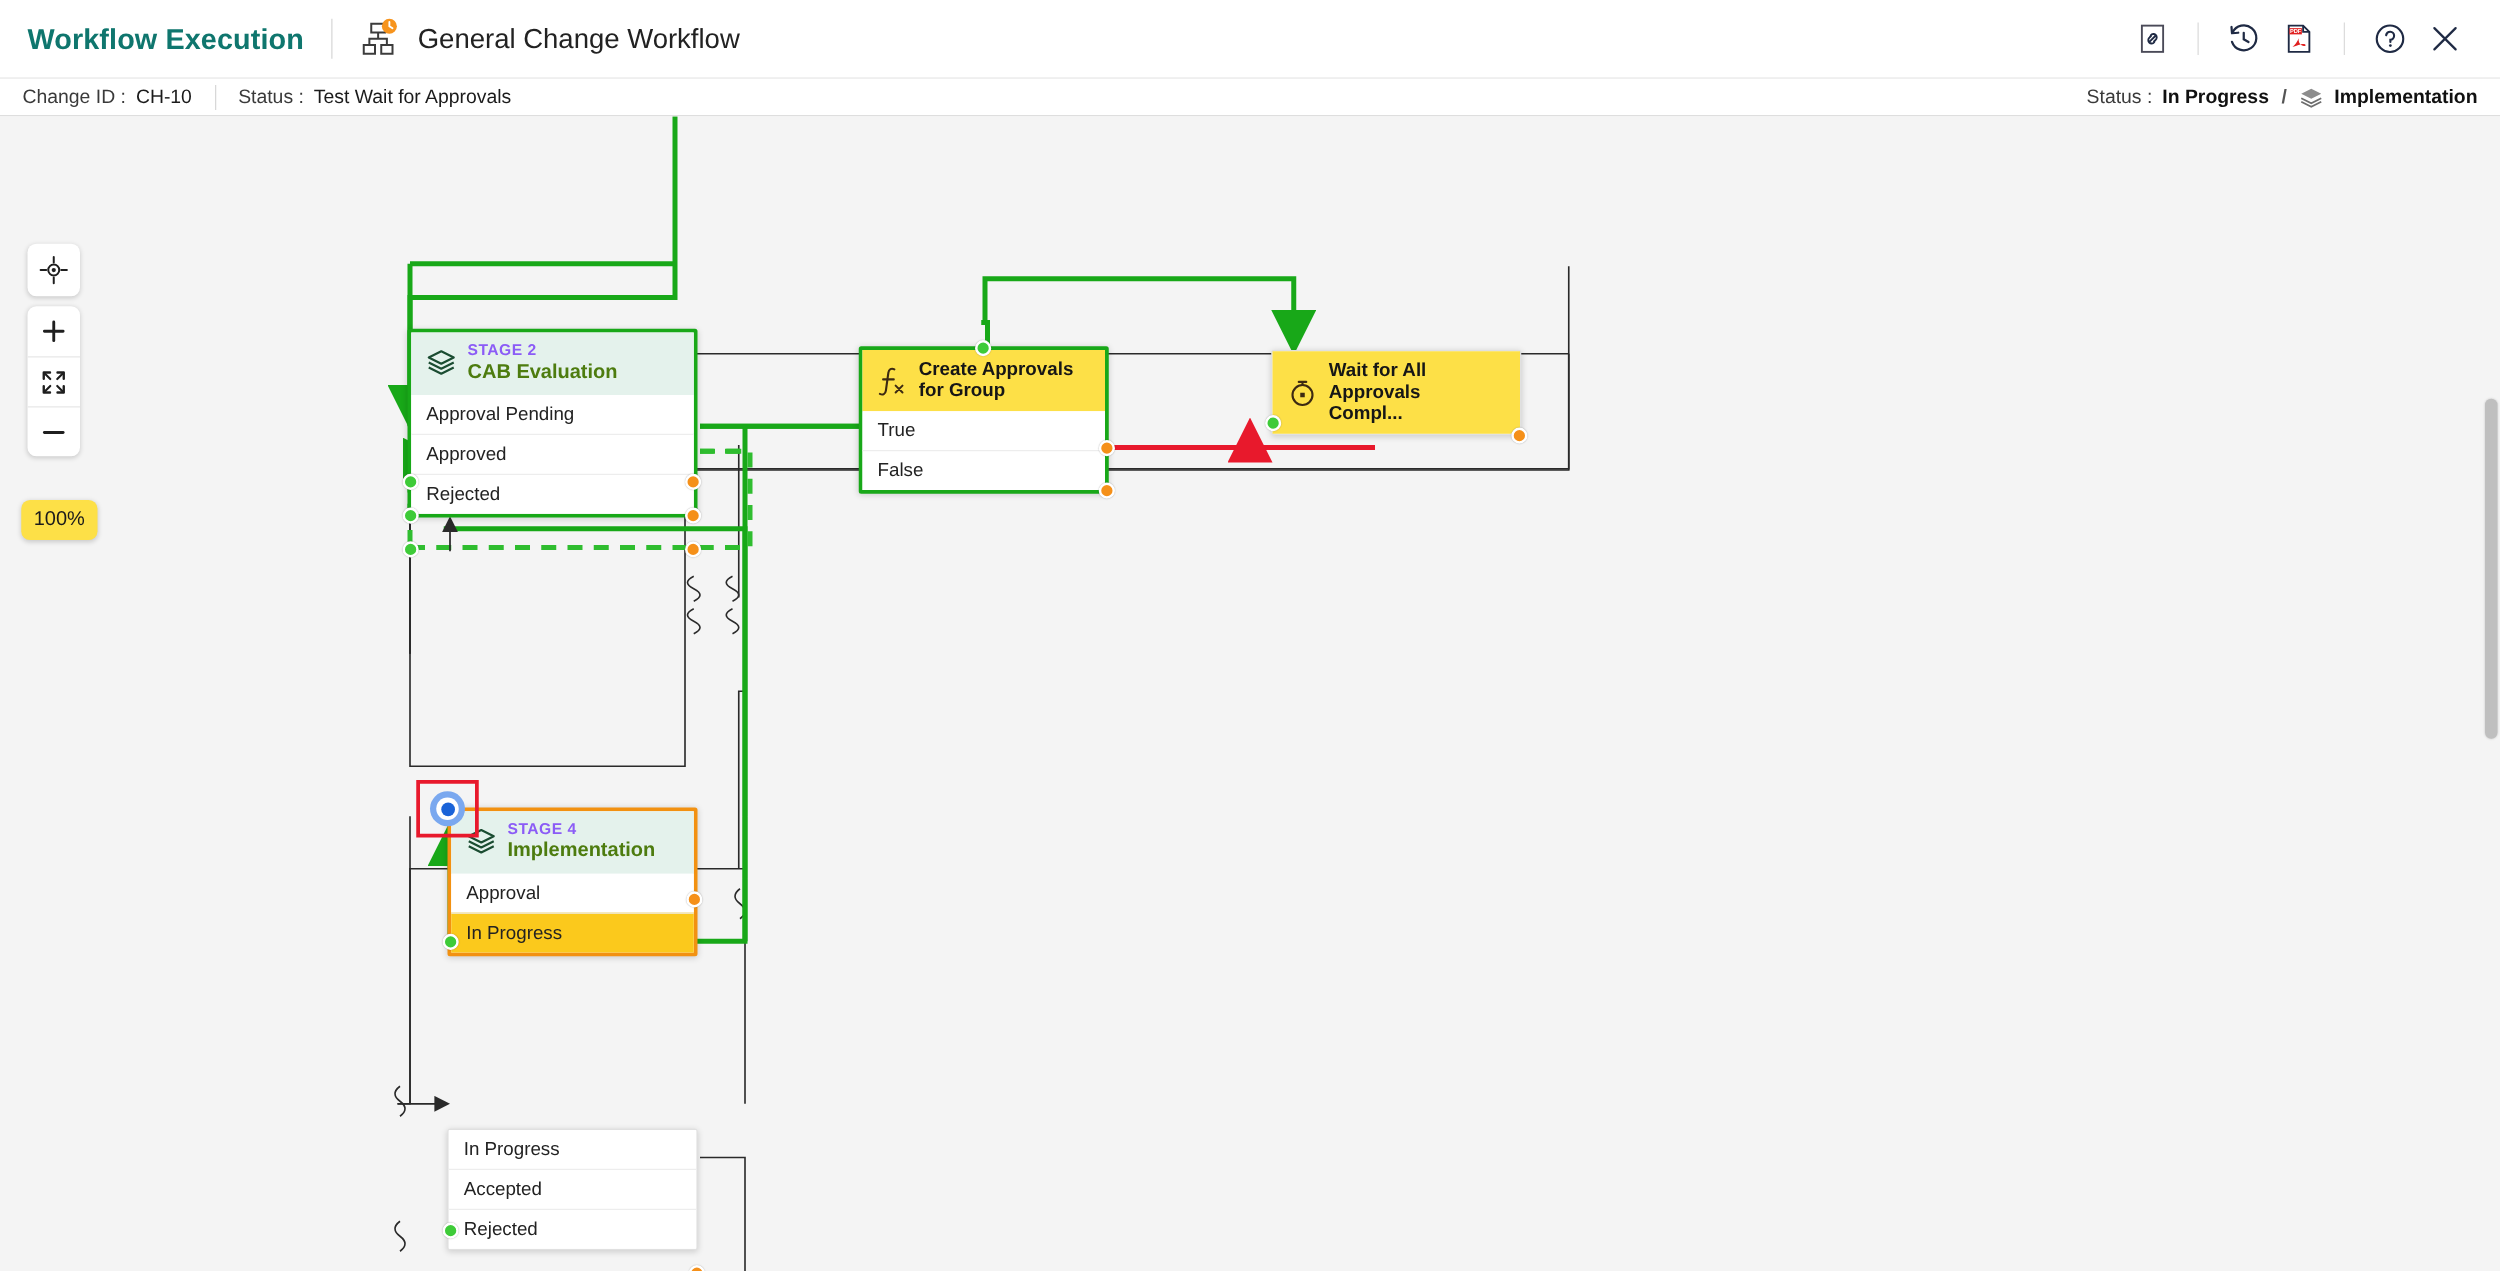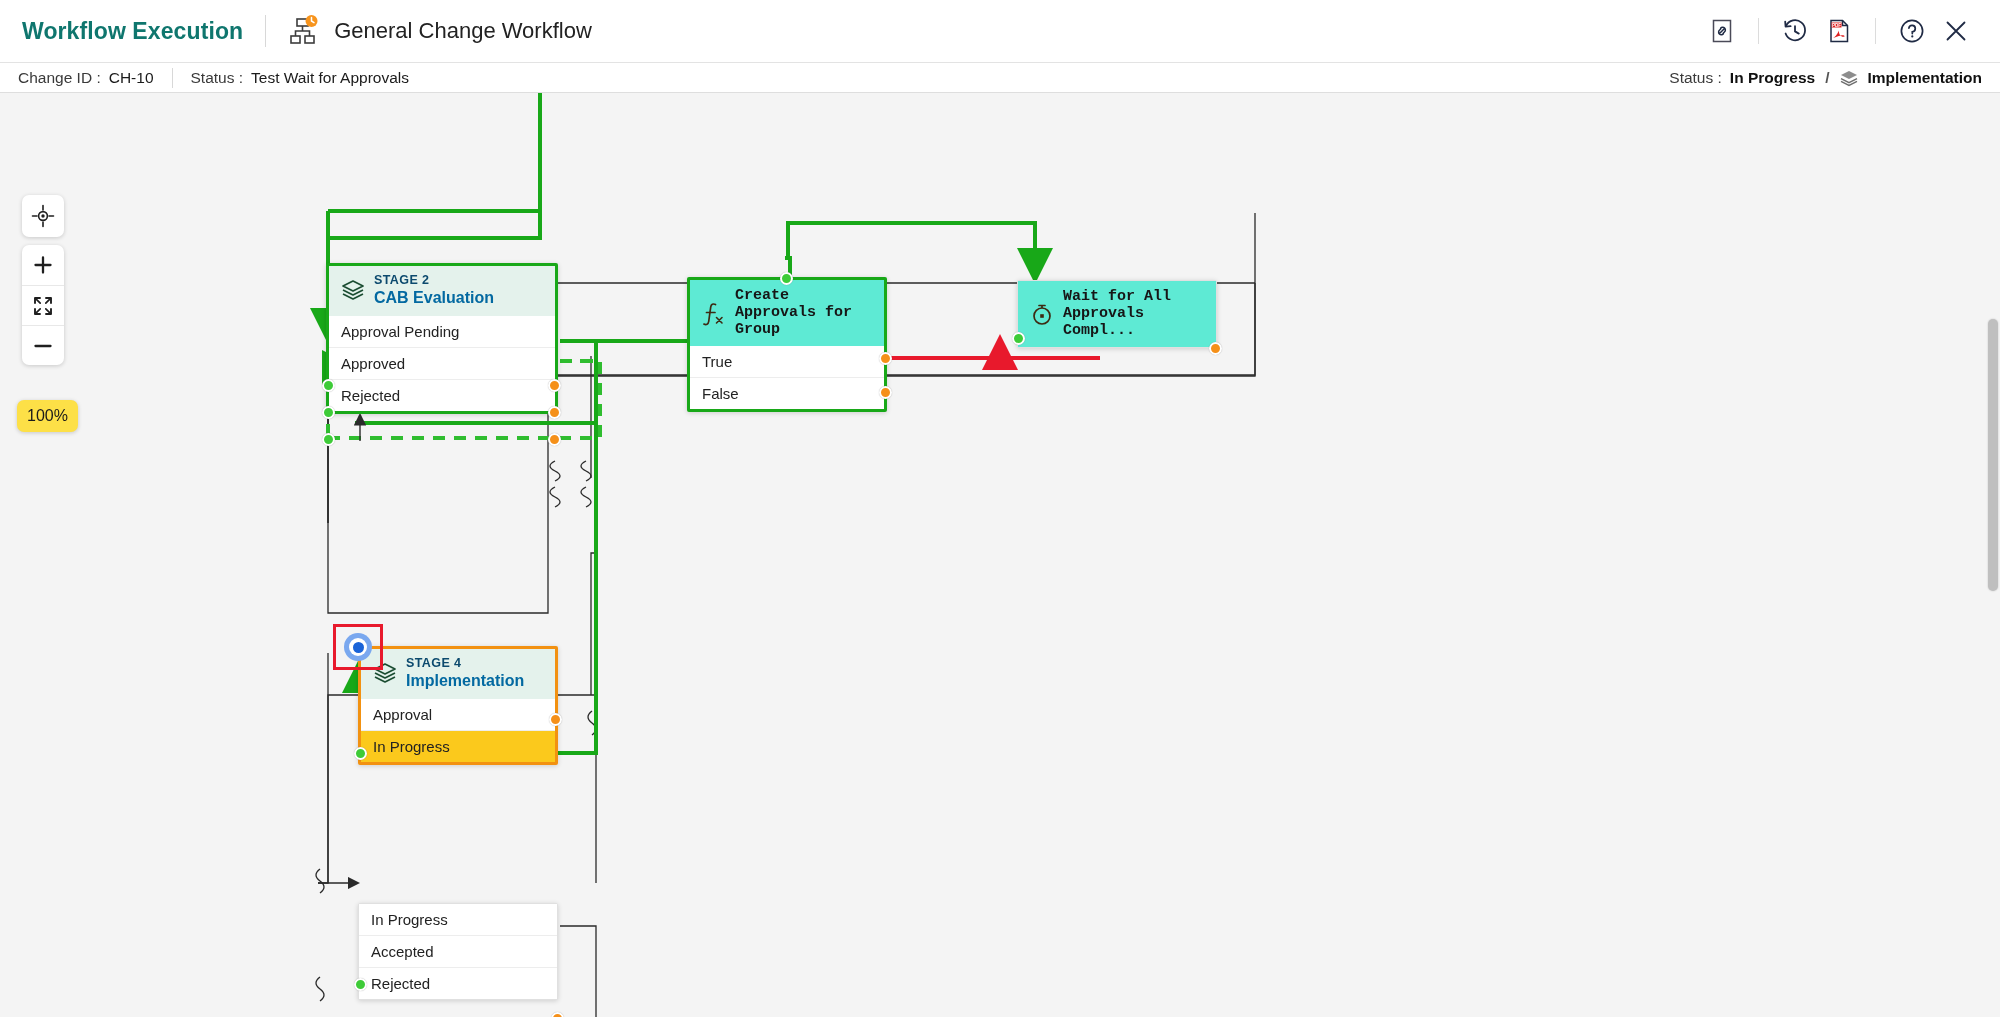--- a/index.html
+++ b/index.html
@@ -99,25 +99,25 @@
   }
   .node.sel-green { border: 3px solid #18a818; }
   .node.sel-orange { border: 3px solid #f29111; }
   .node.plain { border: 1px solid #e0e0e0; }
 
   .nhead {
     display: flex; align-items: center;
     padding: 7px 10px 8px 10px;
   }
   .nhead.stage { background: #e4f2ec; }
-  .nhead.fn { background: #5eead4; font-family: Liberation Mono, monospace; }
+  .nhead.fn { background: #fde047; }
   .nhead-ico { width: 28px; min-width: 28px; margin-right: 7px; display: flex; align-items: center; justify-content: center; }
   .nhead-txt { line-height: 1.22; }
-  .stage-kicker { font-size: 12.5px; font-weight: bold; color: #0c4a6e; letter-spacing: .4px; }
-  .stage-title { font-size: 16px; font-weight: bold; color: #0369a1; }
+  .stage-kicker { font-size: 12.5px; font-weight: bold; color: #8b5cf6; letter-spacing: .4px; }
+  .stage-title { font-size: 16px; font-weight: bold; color: #4d7c0f; }
   .fn-title { font-size: 15px; font-weight: bold; color: #161616; max-width: 130px; }
 
   .nrow {
     font-size: 15px; color: #222;
     padding: 7px 12px; background: #fff;
     border-top: 1px solid #ededed;
   }
   .nrow.first { border-top: none; }
   .nrow.active { background: #fbc91c; font-weight: normal; }
   .nbody {

